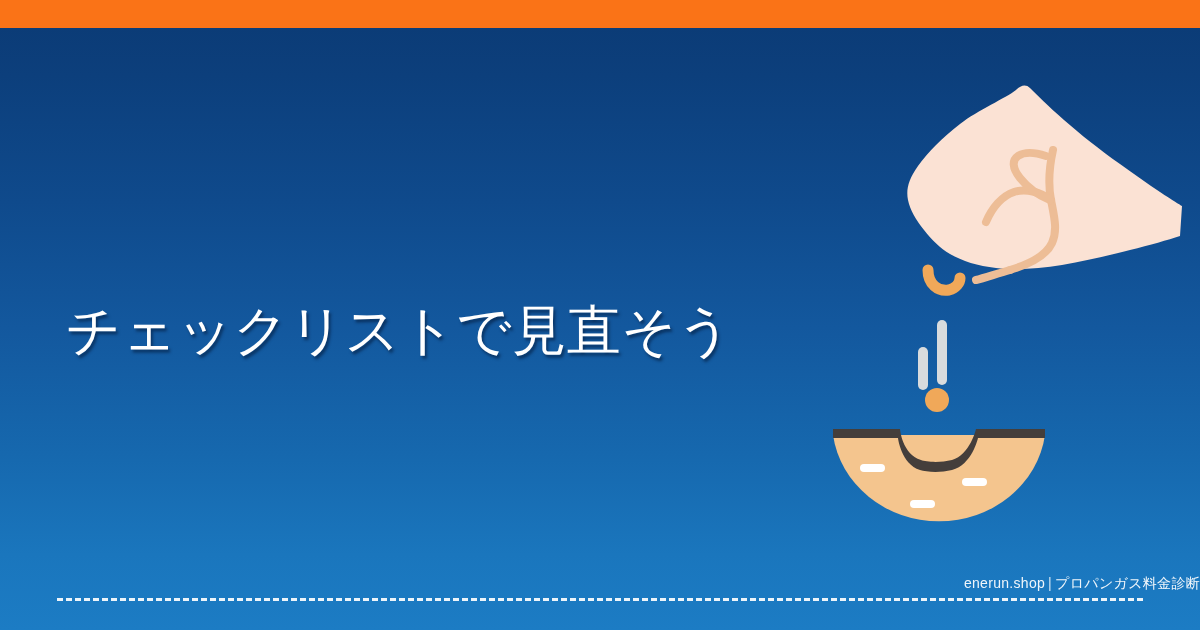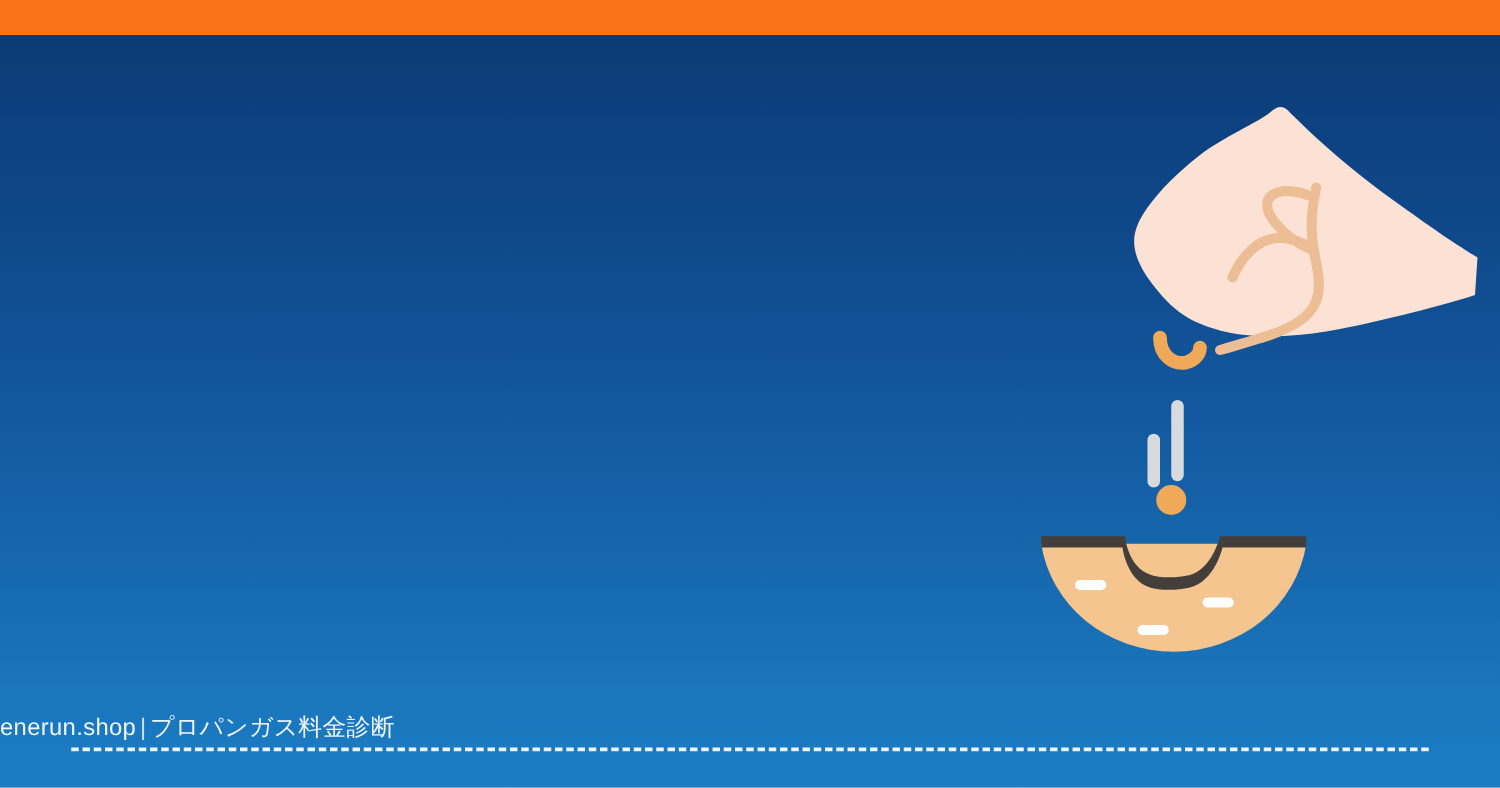--- a/index.html
+++ b/index.html
@@ -53,23 +53,23 @@
     font-weight: 400;
     white-space: nowrap;
     text-shadow: 2px 3px 3px rgba(0, 20, 50, 0.55);
   }
   
   #footer-text {
     position: absolute;
     left: 0;
     top: 571px;
     width: 1200px;
-    text-align: left;
+    text-align: right;
     color: rgba(255, 255, 255, 0.93);
-    font-size: 19px;
+    font-size: 14px;
     line-height: 24px;
     letter-spacing: 0.3px;
     white-space: nowrap;
   }
   #footer-sep {
     display: inline-block;
     padding: 0 3px;
     color: rgba(255, 255, 255, 0.8);
   }
   #footer-rule {
@@ -94,20 +94,21 @@
 </style>
 </head>
 <body>
 
 <div id="canvas">
 
   <div id="bg-gradient"></div>
 
   <div id="top-bar"></div>
 
+  <h1 id="title">チェックリストで見直そう</h1>
 
   <div id="illustration">
     <svg width="400" height="480" viewBox="0 0 400 480" xmlns="http://www.w3.org/2000/svg">
 
       <g>
         <path d="M 216 10
                  C 206 18, 178 30, 160 44
                  C 142 58, 128 72, 118 86
                  C 108 100, 106 110, 108 120
                  C 110 130, 116 140, 124 150

